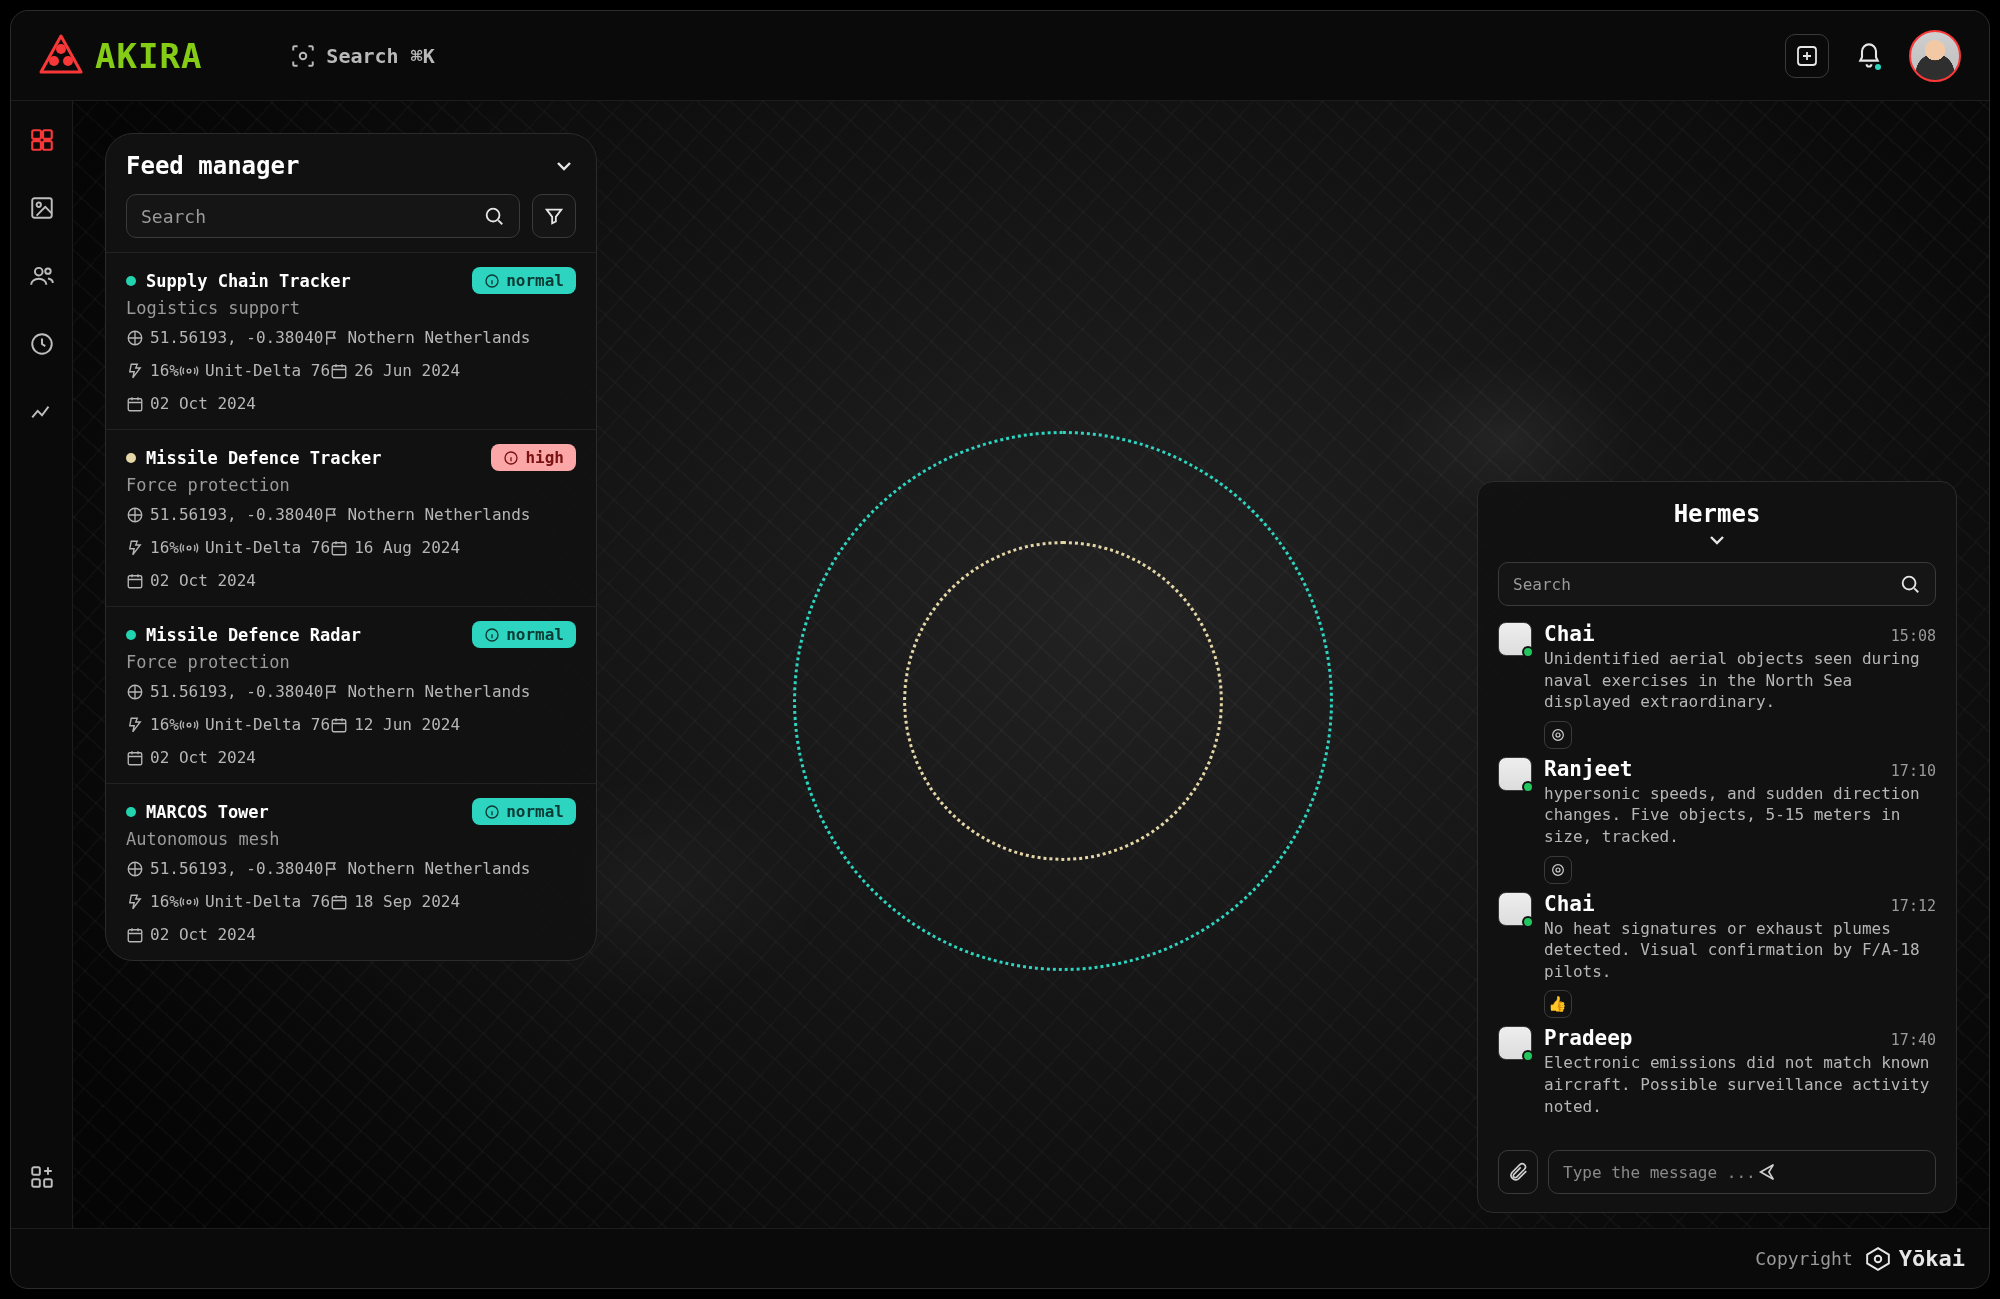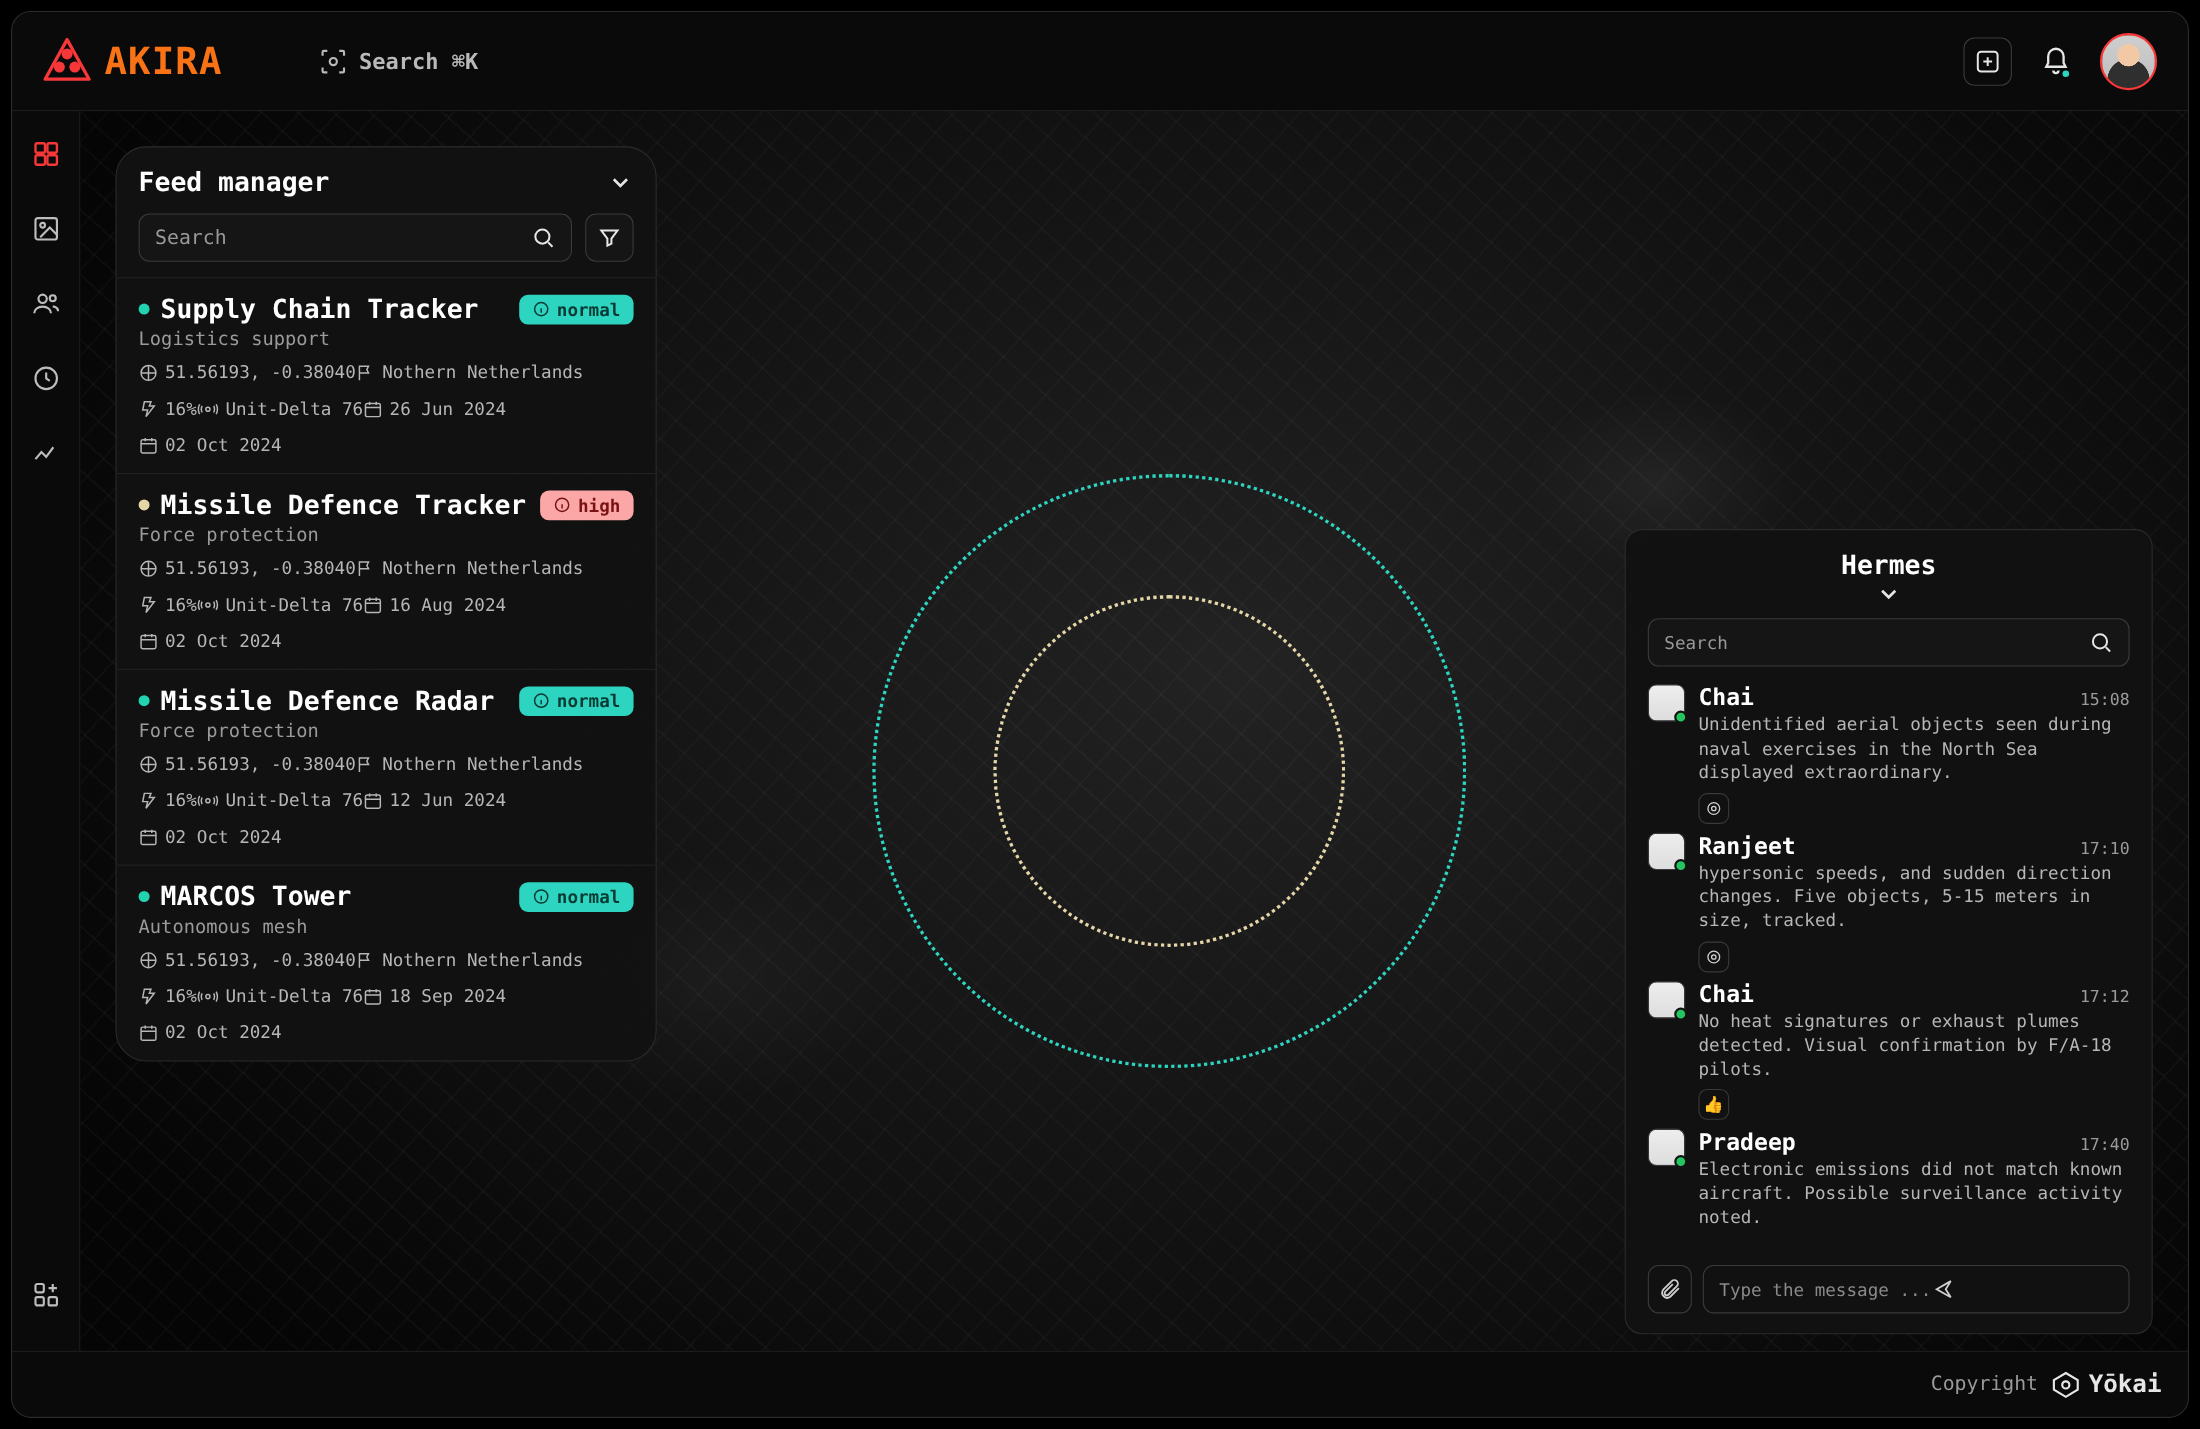--- a/index.html
+++ b/index.html
@@ -34,21 +34,21 @@
   }
   .brand {
     display: flex;
     align-items: center;
     gap: 12px;
   }
   .brand-mark {
     width: 44px; height: 44px;
   }
   .brand-name {
-    color: #f97316;
+    color: #84cc16;
     font-weight: 800;
     font-size: 34px;
     letter-spacing: 1px;
   }
   .search-trigger {
     display: flex;
     align-items: center;
     gap: 10px;
     color: #b9b9b9;
     font-size: 20px;
@@ -219,21 +219,21 @@
   }
   .dot {
     width: 10px; height: 10px; border-radius: 50%;
     display: inline-block;
   }
   .dot.teal { background: #22d3b0; }
   .dot.yellow { background: #E4D6A7; }
   .fi-title {
     font-weight: 700;
     color: #fff;
-    font-size: 24px;
+    font-size: 17px;
   }
   .badge {
     display: inline-flex;
     align-items: center;
     gap: 6px;
     border-radius: 8px;
     padding: 4px 12px;
     font-size: 16px;
     font-weight: 600;
     text-align: right;

